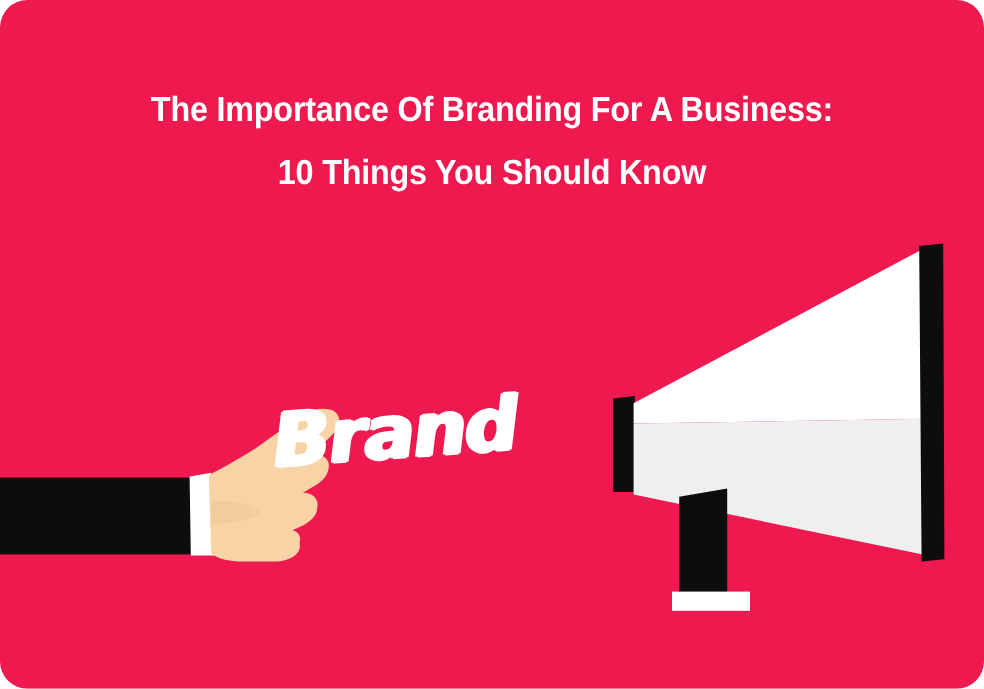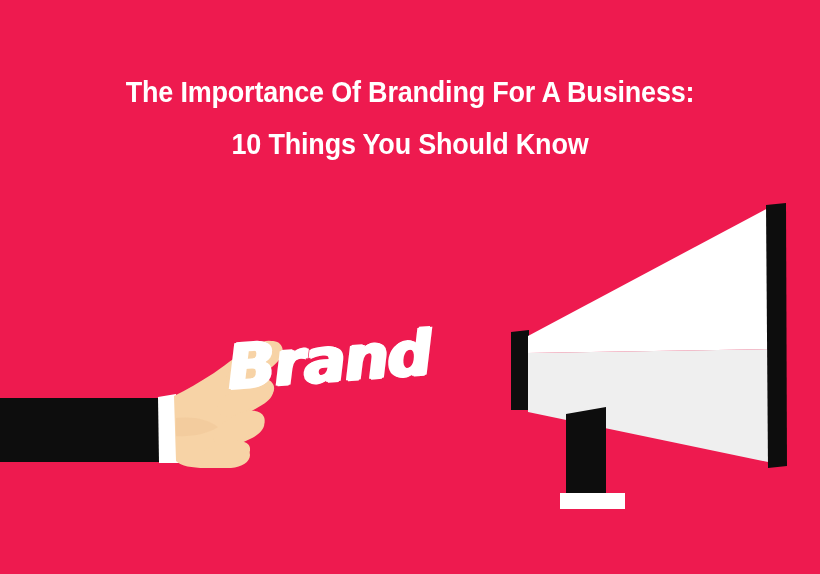--- a/index.html
+++ b/index.html
@@ -7,20 +7,21 @@
     padding: 0;
     background: #ffffff;
   }
   #poster {
     position: relative;
     width: 820px;
     height: 574px;
     overflow: hidden;
     background: #ee1a4f;
     font-family: "Liberation Sans", sans-serif;
+    border-radius: 23px;
   }
 
   
   .headline {
     position: absolute;
     left: 0;
     top: 78px;
     width: 820px;
     text-align: center;
     color: #ffffff;

